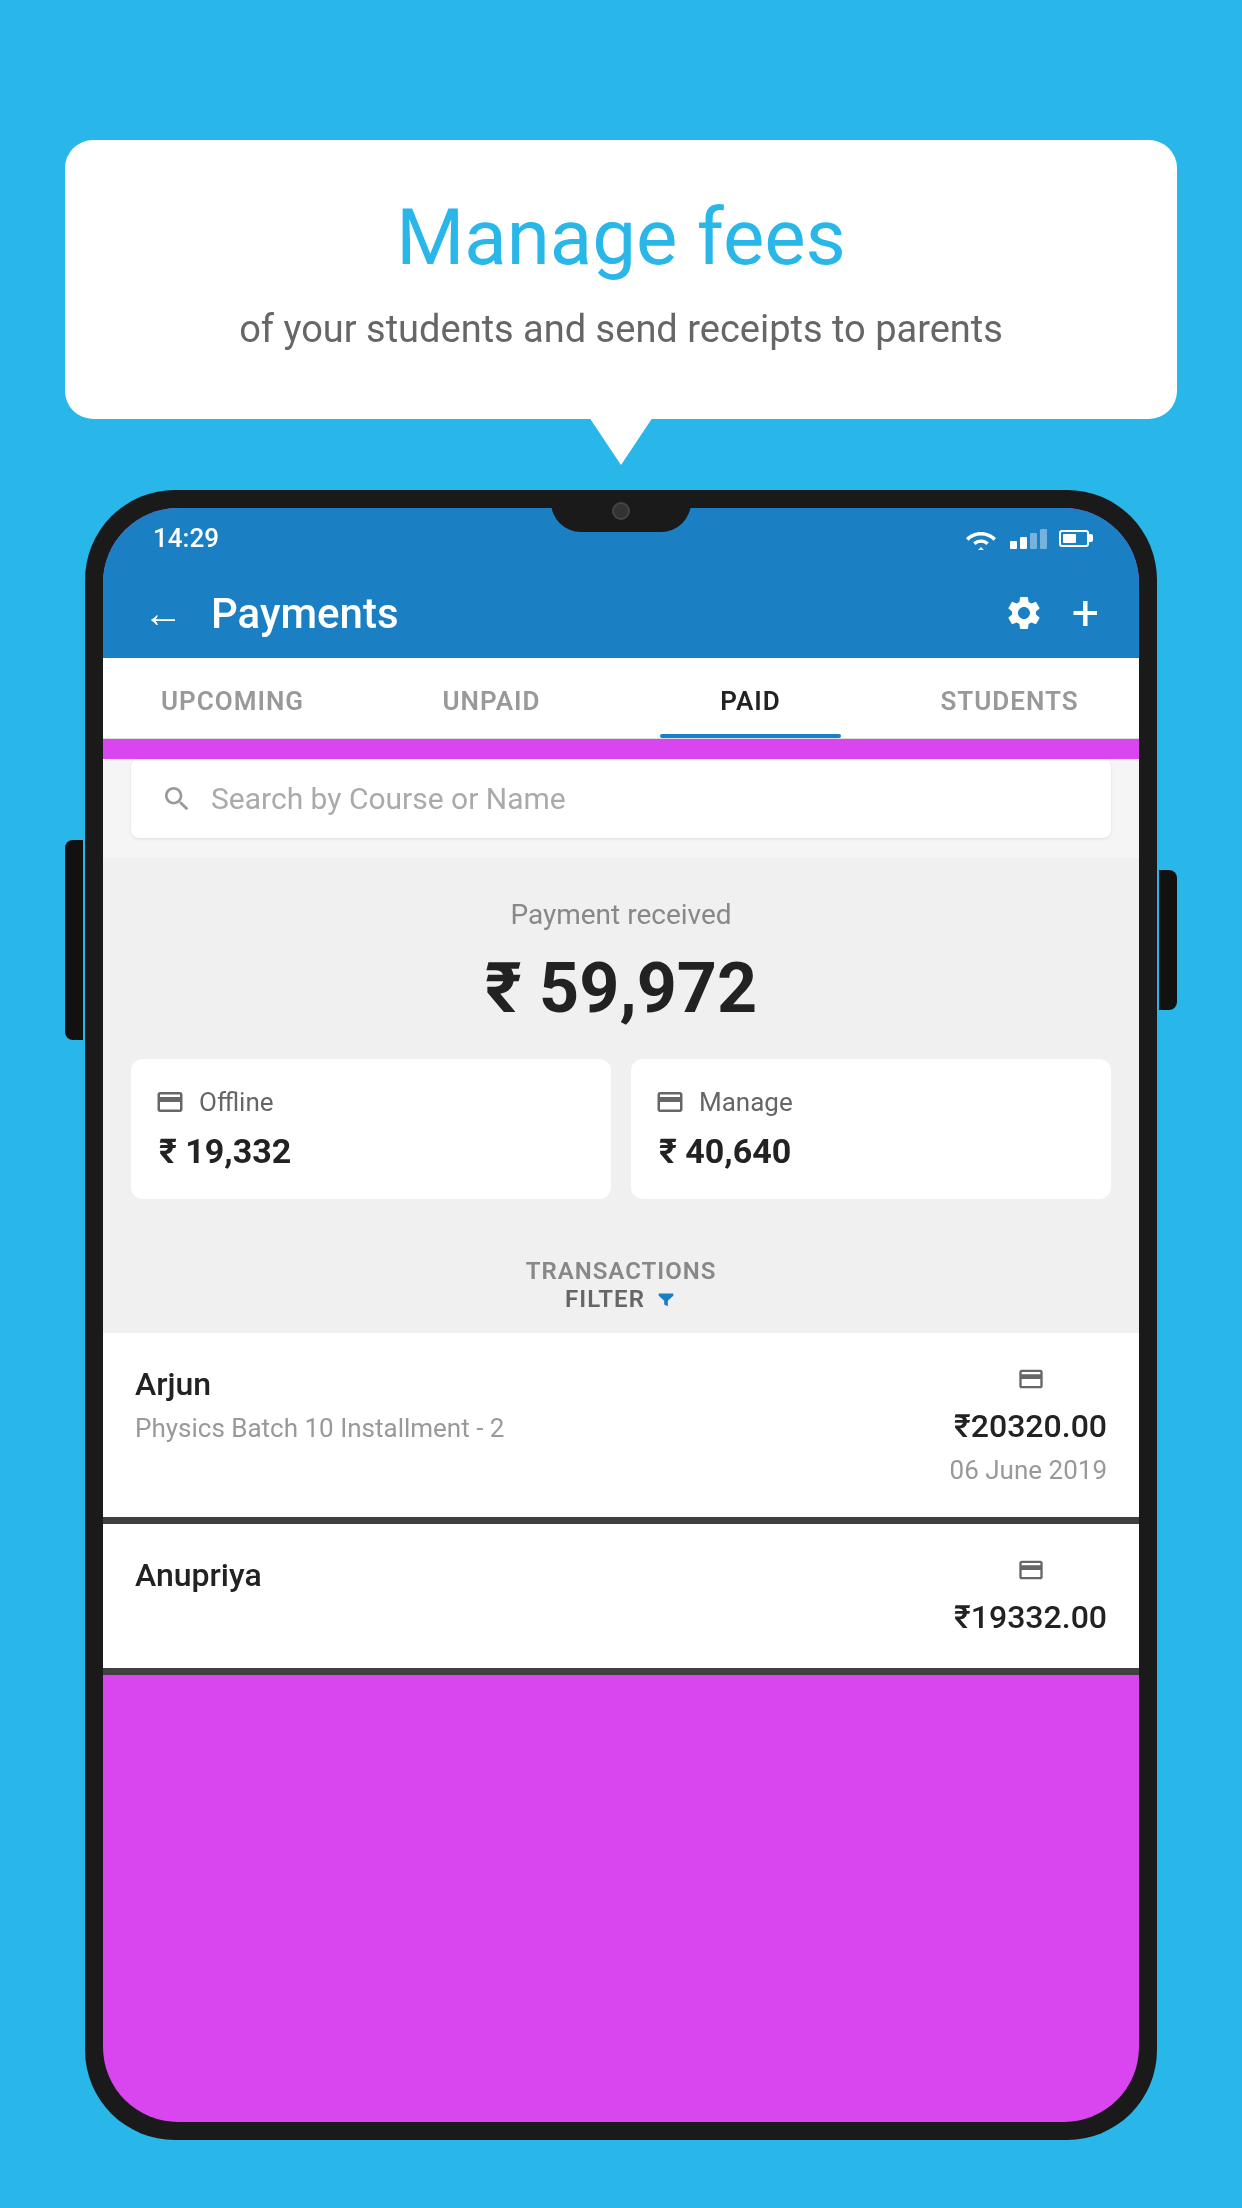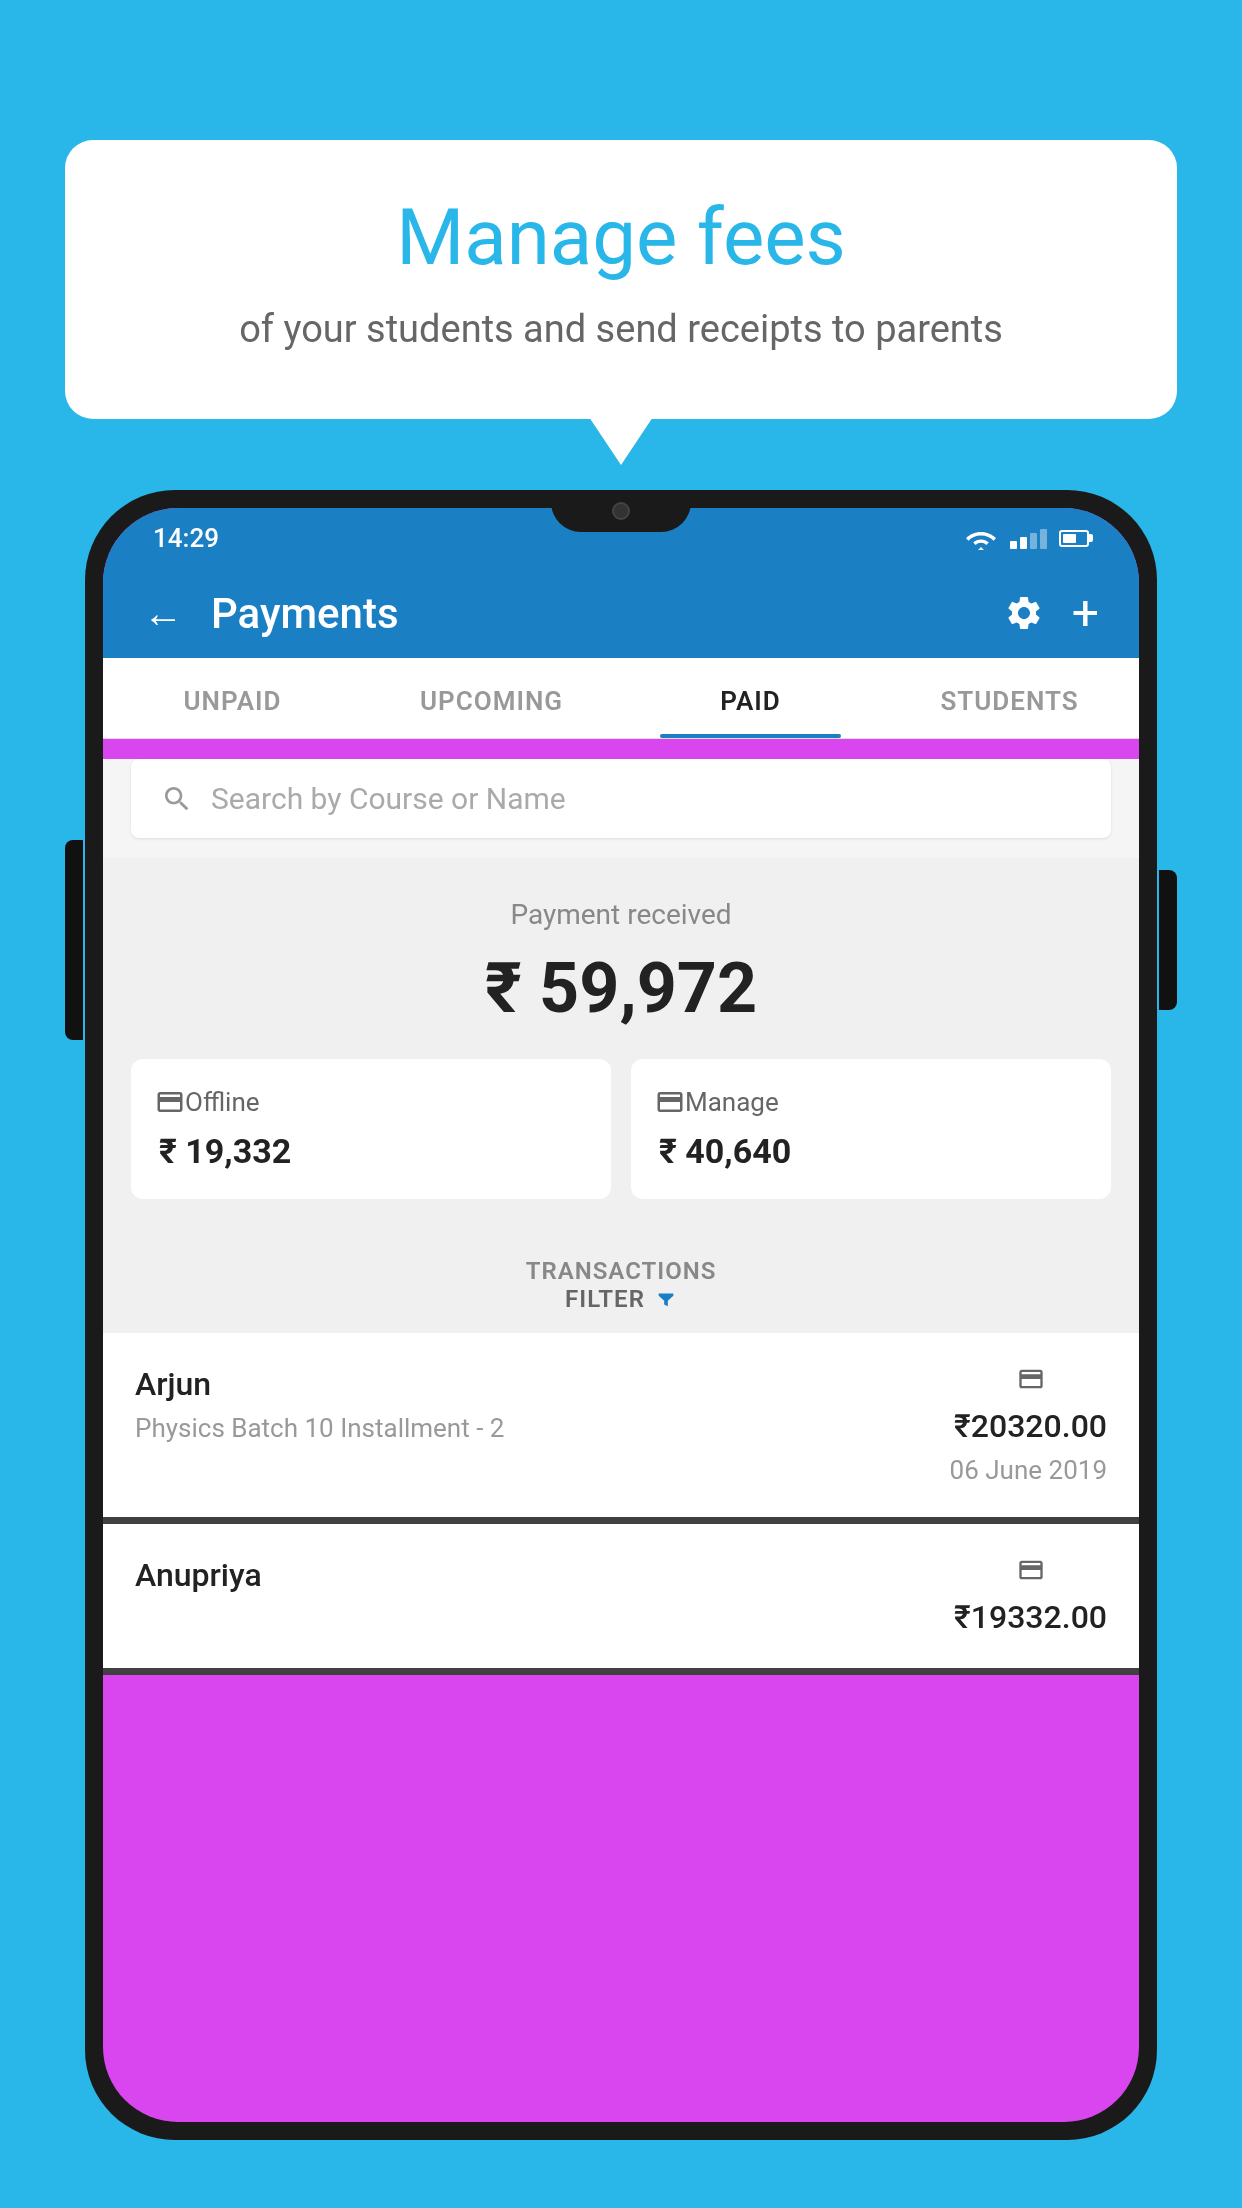--- a/index.html
+++ b/index.html
@@ -327,20 +327,21 @@
       border-radius: 12px;
       padding: 28px 24px;
       text-align: left;
       display: flex;
       flex-direction: column;
       gap: 14px;
     }
 
     .card-header {
       display: flex;
+      gap: 14px;
       color: #666;
       font-size: 26px;
     }
 
     .card-amount {
       color: #222;
       font-size: 34px;
       font-weight: 700;
       padding-left: 4px;
     }
@@ -473,22 +474,22 @@
         <div class="header-icons">
 
           <svg width="40" height="40" viewBox="0 0 24 24" fill="white" style="cursor:pointer;">
             <path d="M19.14,12.94c0.04-0.3,0.06-0.61,0.06-0.94c0-0.32-0.02-0.64-0.07-0.94l2.03-1.58c0.18-0.14,0.23-0.41,0.12-0.61 l-1.92-3.32c-0.12-0.22-0.37-0.29-0.59-0.22l-2.39,0.96c-0.5-0.38-1.03-0.7-1.62-0.94L14.4,2.81c-0.04-0.24-0.24-0.41-0.48-0.41 h-3.84c-0.24,0-0.43,0.17-0.47,0.41L9.25,5.35C8.66,5.59,8.12,5.92,7.63,6.29L5.24,5.33c-0.22-0.08-0.47,0-0.59,0.22L2.74,8.87 C2.62,9.08,2.66,9.34,2.86,9.48l2.03,1.58C4.84,11.36,4.8,11.69,4.8,12s0.02,0.64,0.07,0.94l-2.03,1.58 c-0.18,0.14-0.23,0.41-0.12,0.61l1.92,3.32c0.12,0.22,0.37,0.29,0.59,0.22l2.39-0.96c0.5,0.38,1.03,0.7,1.62,0.94l0.36,2.54 c0.05,0.24,0.24,0.41,0.48,0.41h3.84c0.24,0,0.44-0.17,0.47-0.41l0.36-2.54c0.59-0.24,1.13-0.56,1.62-0.94l2.39,0.96 c0.22,0.08,0.47,0,0.59-0.22l1.92-3.32c0.12-0.22,0.07-0.47-0.12-0.61L19.14,12.94z M12,15.6c-1.98,0-3.6-1.62-3.6-3.6 s1.62-3.6,3.6-3.6s3.6,1.62,3.6,3.6S13.98,15.6,12,15.6z"></path>
           </svg>
           <span class="plus-btn">+</span>
         </div>
       </div>
 
       <div class="tabs-container">
+        <div class="tab">UPCOMING</div>
         <div class="tab">UNPAID</div>
-        <div class="tab">UPCOMING</div>
         <div class="tab active">PAID</div>
         <div class="tab">STUDENTS</div>
       </div>
 
       <div class="app-content">
 
         <div class="search-container">
           <svg width="32" height="32" viewBox="0 0 24 24" fill="#999">
             <path d="M15.5 14h-.79l-.28-.27C15.41 12.59 16 11.11 16 9.5 16 5.91 13.09 3 9.5 3S3 5.91 3 9.5 5.91 16 9.5 16c1.61 0 3.09-.59 4.23-1.57l.27.28v.79l5 4.99L20.49 19l-4.99-5zm-6 0C7.01 14 5 11.99 5 9.5S7.01 5 9.5 5 14 7.01 14 9.5 11.99 14 9.5 14z"></path>
           </svg>

